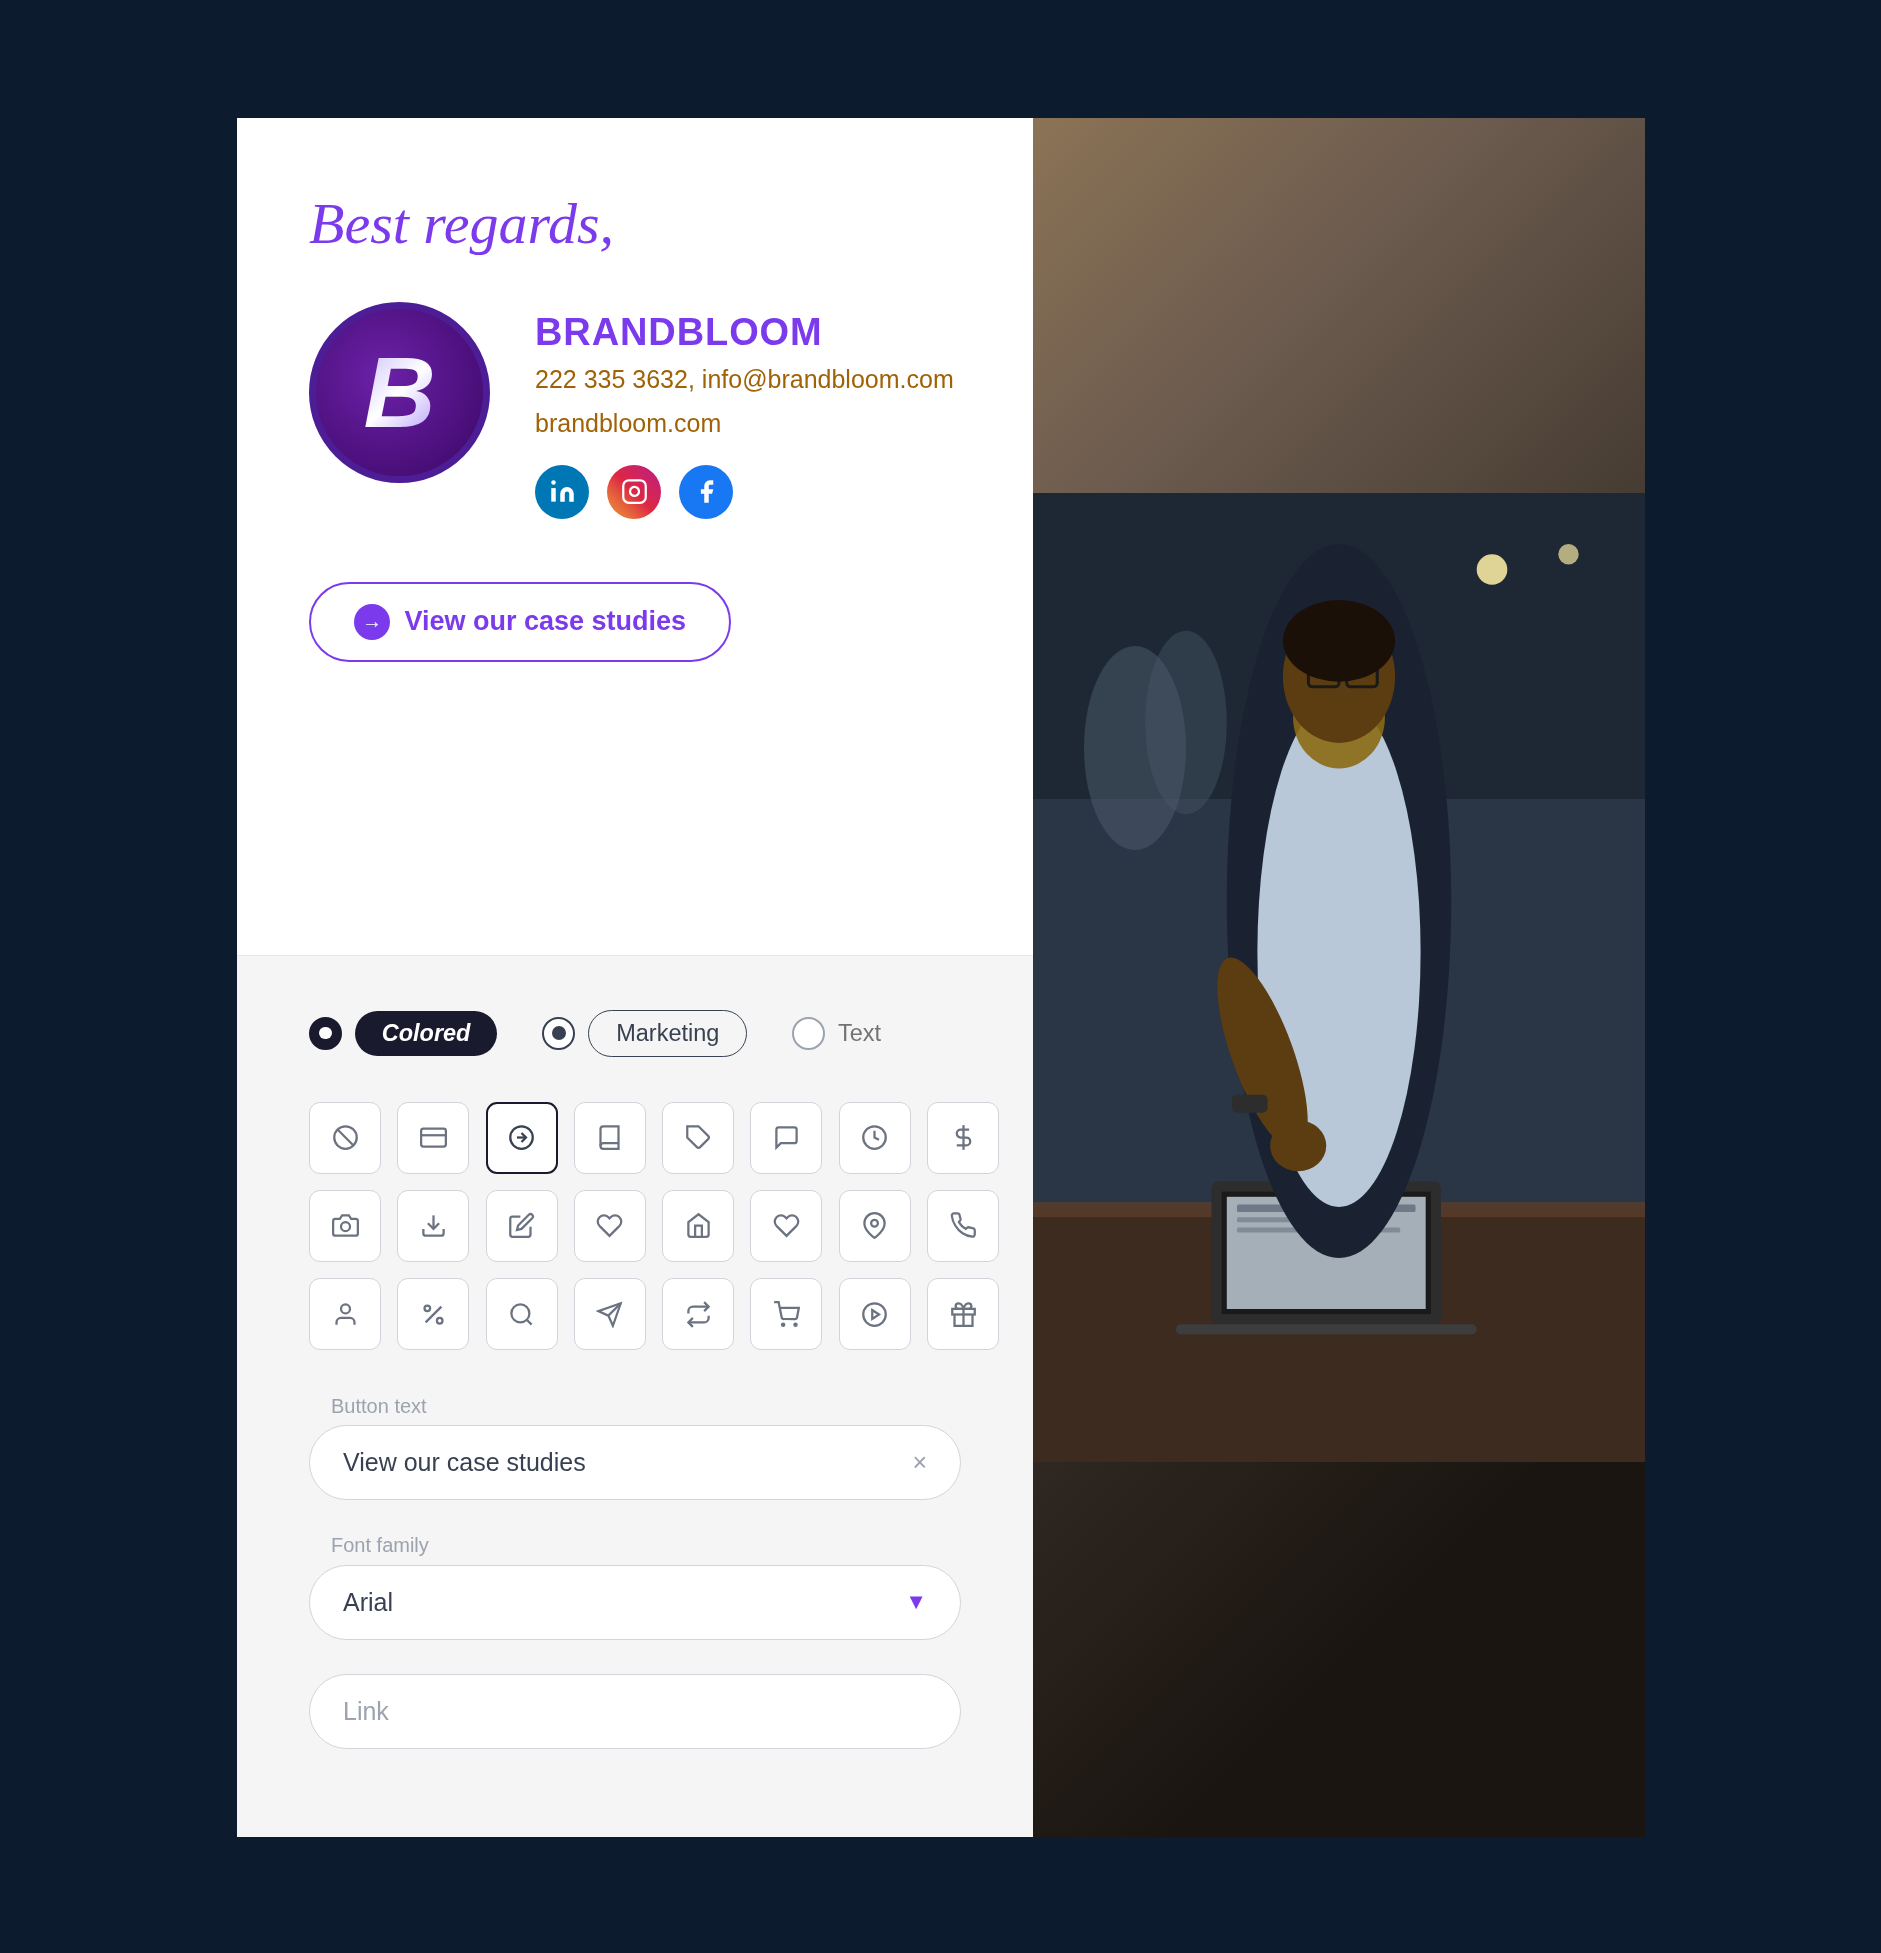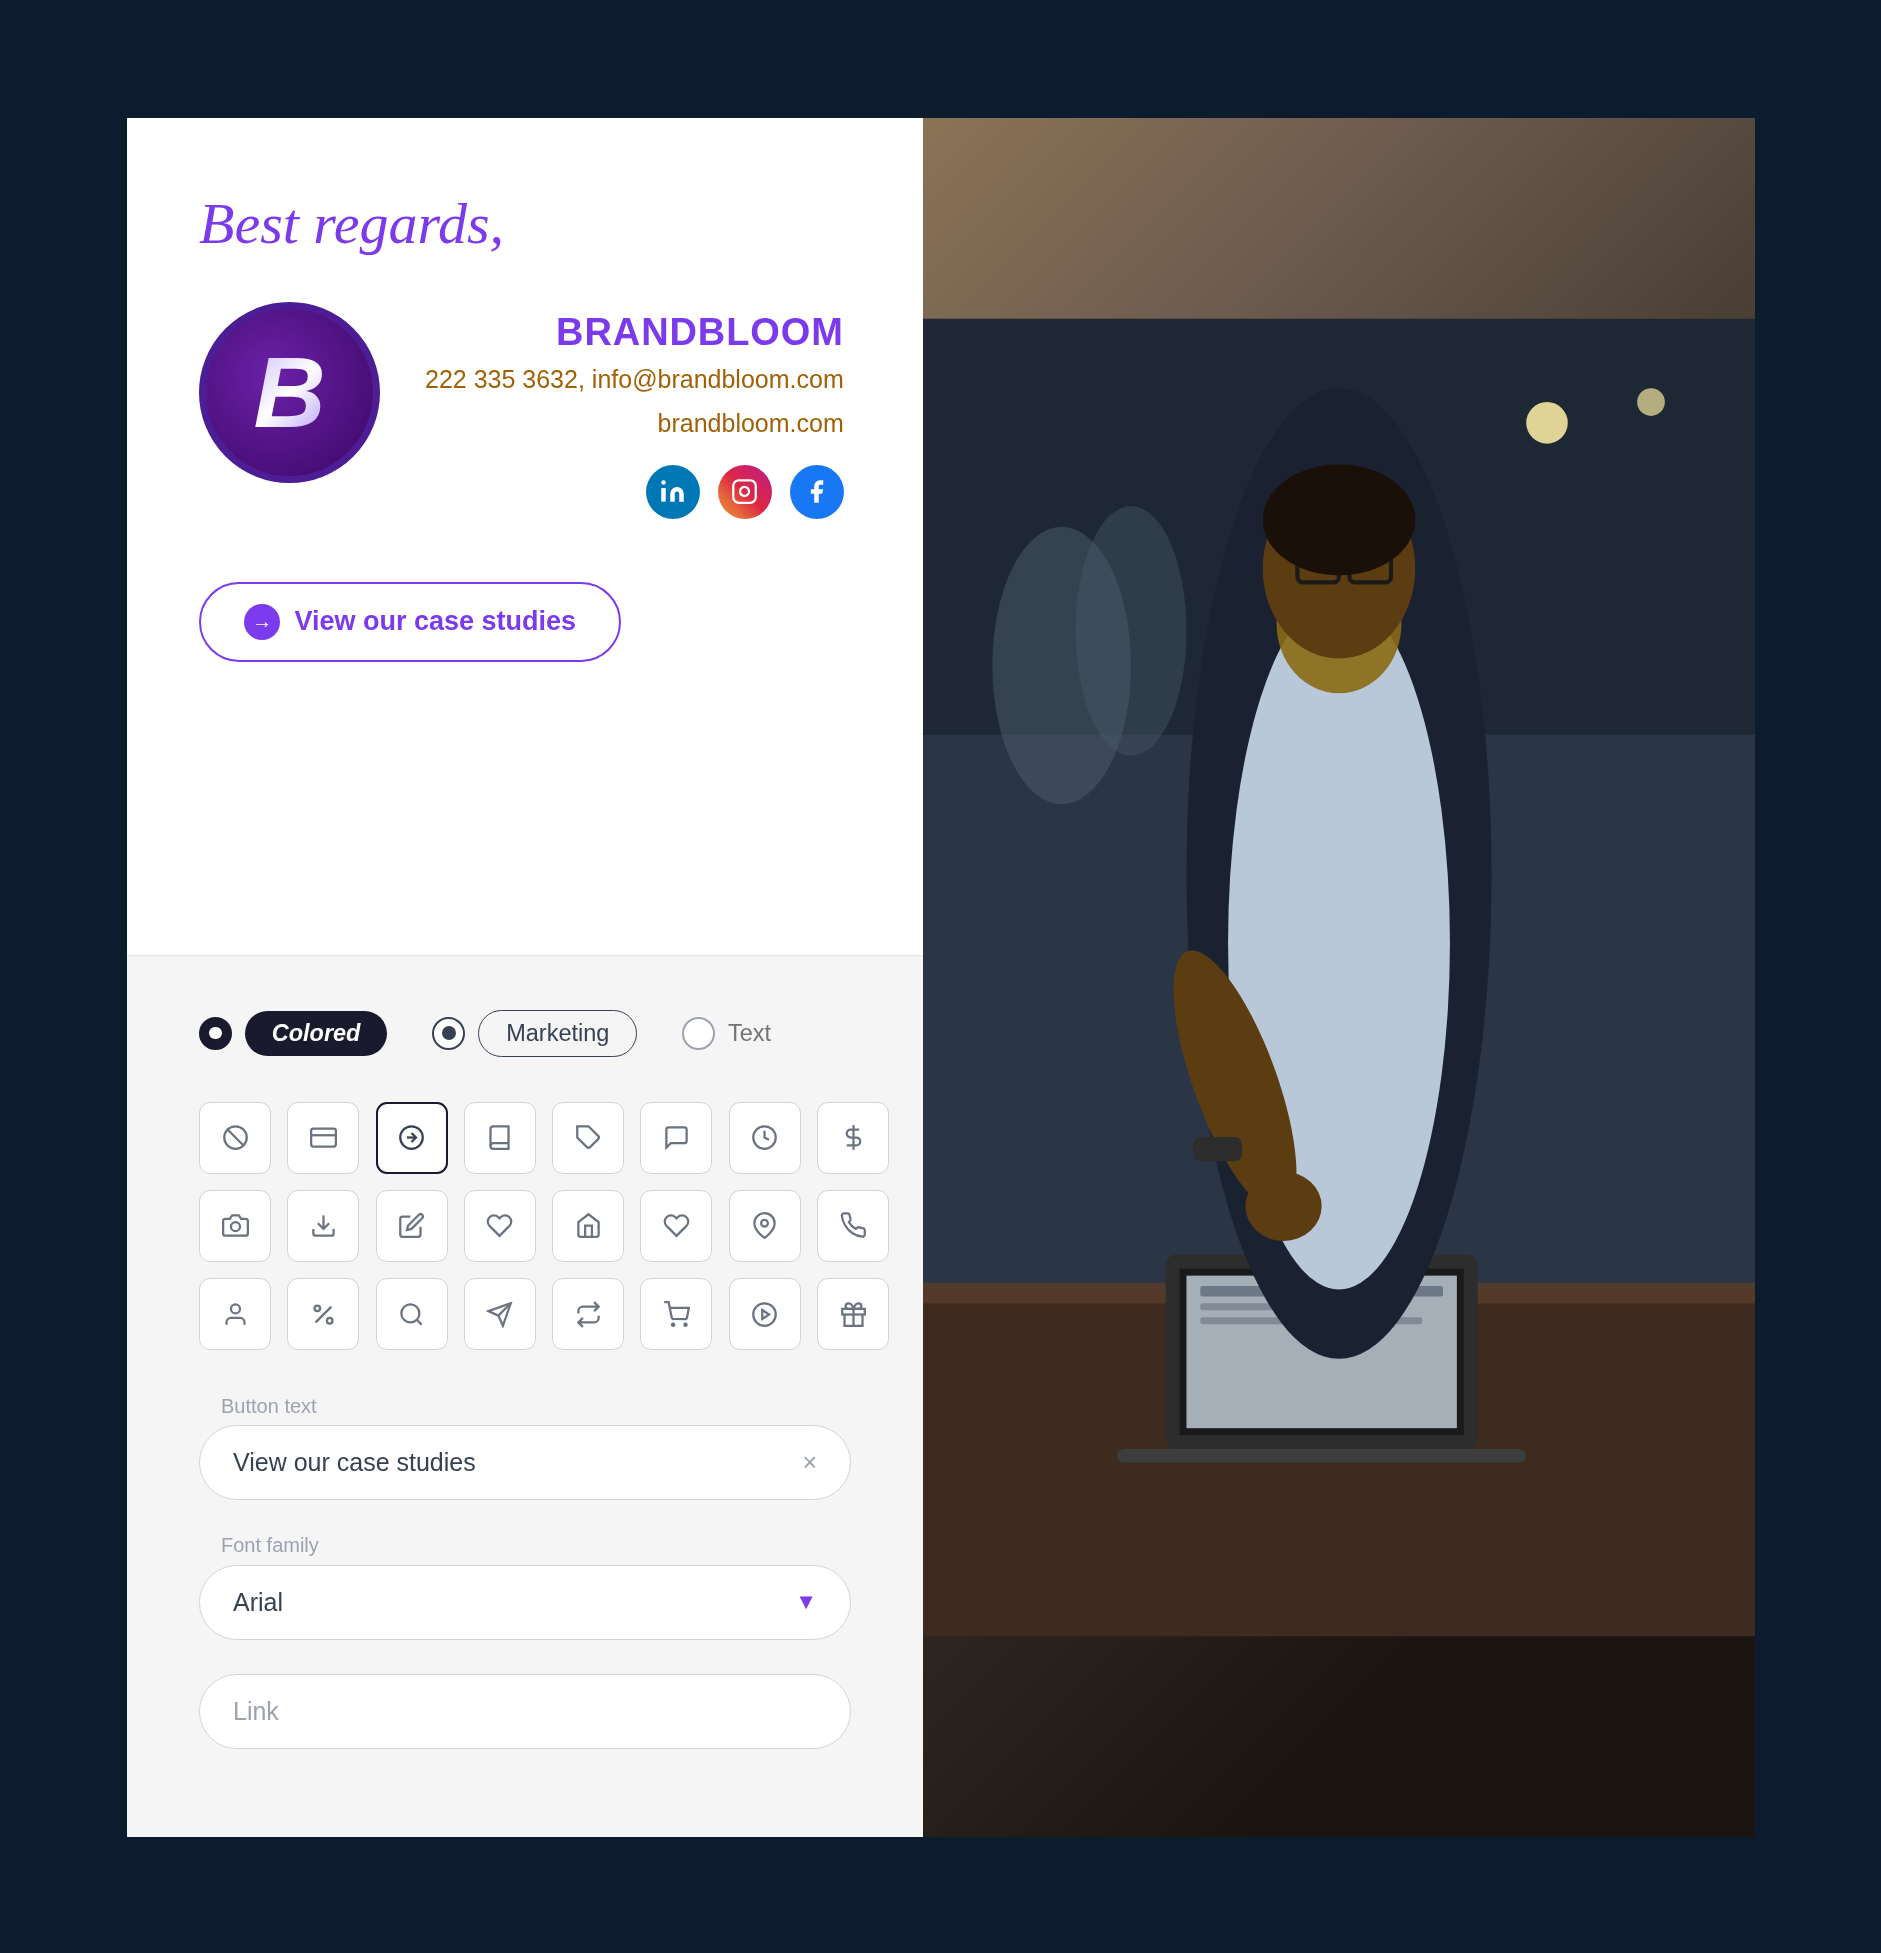--- a/index.html
+++ b/index.html
@@ -8,21 +8,21 @@
       font-family: Arial, sans-serif;
       width: 1882px;
       height: 1954px;
       overflow: hidden;
       display: flex;
       align-items: center;
       justify-content: center;
     }
 
     .main-container {
-      width: 1628px;
+      width: 1408px;
       height: 1719px;
       display: flex;
       position: relative;
     }
 
     .left-panel {
       width: 796px;
       background: #ffffff;
       display: flex;
       flex-direction: column;
@@ -75,21 +75,20 @@
       -webkit-text-fill-color: transparent;
       background-clip: text;
     }
 
     .contact-info {
       display: flex;
       flex-direction: column;
       gap: 7.2px;
       justify-content: center;
       padding-top: 9px;
-      align-items: flex-end;
     }
 
     .brand-name {
       font-size: 38px;
       font-weight: 900;
       color: #7c3aed;
       letter-spacing: 0.9px;
     }
 
     .brand-title {

